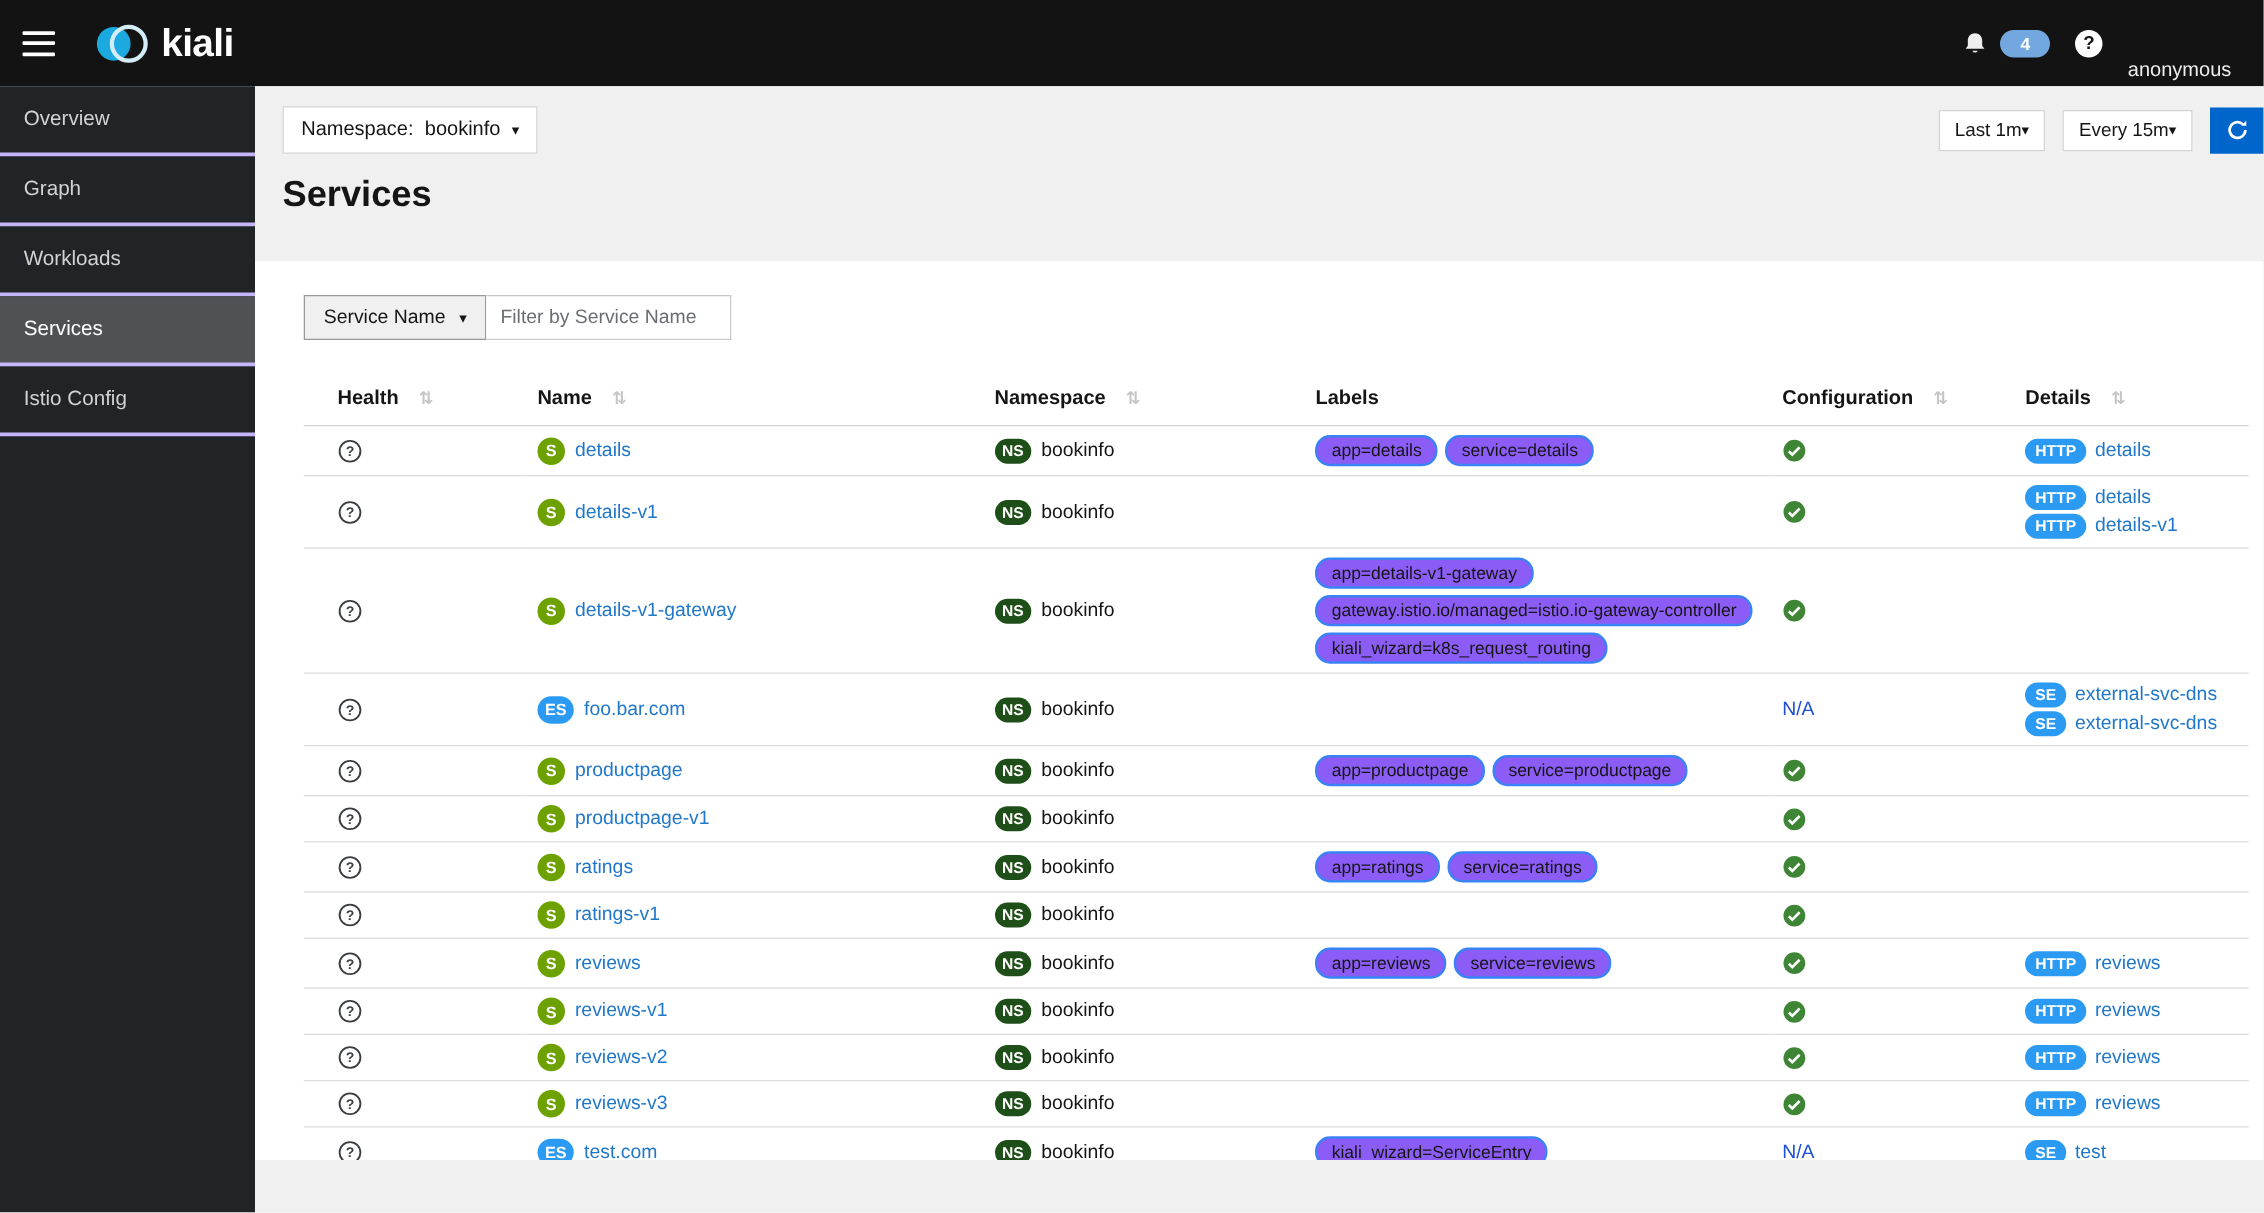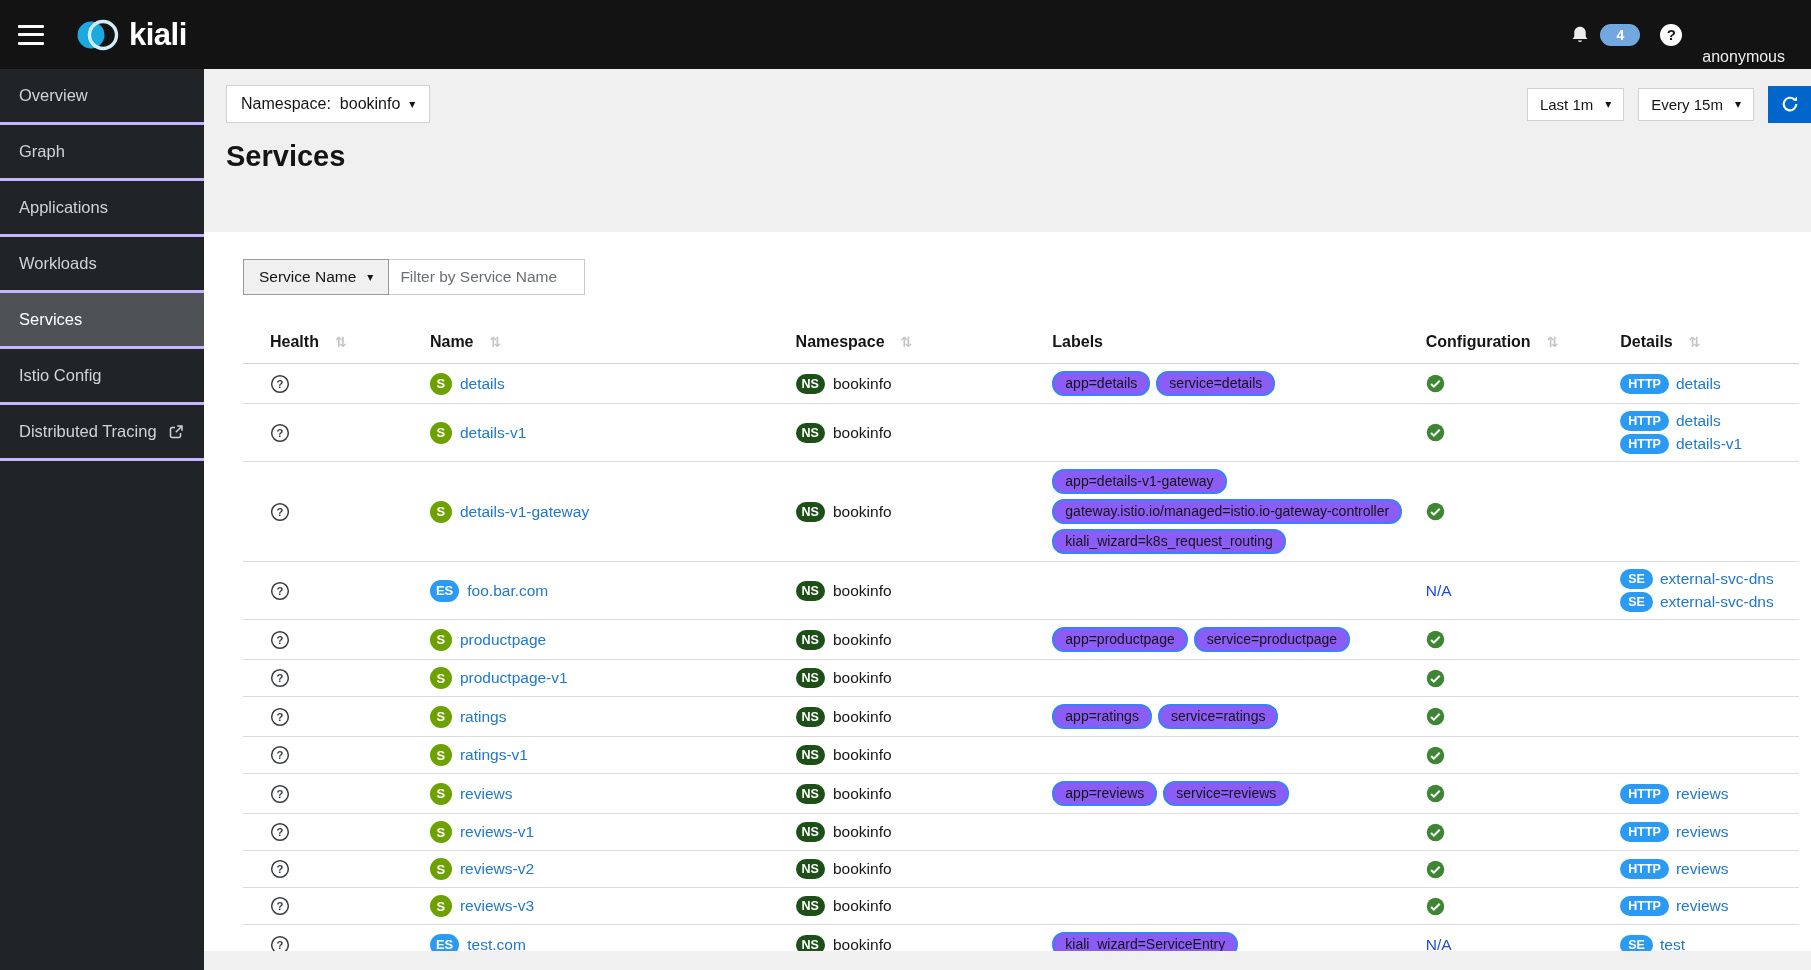--- a/index.html
+++ b/index.html
@@ -34,29 +34,29 @@
   .ext-icon { display:inline-flex; margin-left:4px; }
 
   
   .main { display:flex; flex-direction:column; background:#f0f0f0; overflow:hidden; }
   .top-toolbar { display:flex; align-items:center; padding:16px 0 0 22px; }
   .ns-select { background:#fff; border:1px solid #d2d2d2; padding:9px 14px; font-size:16px;
                display:flex; align-items:center; gap:9px; cursor:pointer; color:#151515;
                font-family:inherit; }
   .tb-right { margin-left:auto; display:flex; align-items:center; gap:14px; }
   .mini-select { background:#fff; border:1px solid #d2d2d2; padding:7px 12px; font-size:15px;
-                 display:flex; align-items:center; gap:12px; cursor:pointer; color:#151515;
+                 display:flex; align-items:center; gap:0; cursor:pointer; color:#151515;
                  font-family:inherit; }
   .caret { font-family:"DejaVu Sans", sans-serif; font-size:12px; color:#151515; }
   .refresh-btn { width:43px; height:37px; background:#0066cc; border:none; display:flex;
                  align-items:center; justify-content:center; cursor:pointer; }
 
   .page-title { font-size:29px; font-weight:700; color:#151515; margin:17px 0 0 22px; }
 
-  .card { background:#fff; margin-top:59px; height:719px; overflow:hidden;
+  .card { background:#fff; margin-top:36px; height:719px; overflow:hidden;
           padding:27px 12px 0 39px; }
 
   .filter-bar { display:flex; margin-bottom:26px; }
   .filter-type-btn { background:#f0f0f0; border:1px solid #9a9a9a; padding:8px 15px; font-size:15.5px;
                      display:flex; align-items:center; gap:11px; cursor:pointer; color:#151515;
                      font-family:inherit; }
   .filter-input { width:196px; border:1px solid #c9c9c9; border-left:none; padding:8px 11px;
                   font-size:15.5px; font-family:inherit; color:#151515; }
   .filter-input::placeholder { color:#6a6e73; }
 
@@ -123,40 +123,27 @@
   </header>
 
   <nav class="sidebar">
     <div class="nav-item">
       <span>Overview</span>
     </div>
     <div class="nav-item">
       <span>Graph</span>
     </div>
     <div class="nav-item">
-      <span>Applications</span>
-    </div>
-    <div class="nav-item">
       <span>Workloads</span>
     </div>
     <div class="nav-item active">
       <span>Services</span>
     </div>
     <div class="nav-item">
       <span>Istio Config</span>
-    </div>
-    <div class="nav-item">
-      <span>Distributed Tracing</span>
-      <span class="ext-icon">
-        <svg width="14" height="14" viewBox="0 0 14 14">
-          <path d="M6 2.5H3A1.5 1.5 0 0 0 1.5 4v7A1.5 1.5 0 0 0 3 12.5h7A1.5 1.5 0 0 0 11.5 11V8" fill="none" stroke="#d2d2d2" stroke-width="1.5"></path>
-          <path d="M8.2 1h4.8v4.8" fill="none" stroke="#d2d2d2" stroke-width="1.5"></path>
-          <path d="M12.8 1.2 6.8 7.2" stroke="#d2d2d2" stroke-width="1.5"></path>
-        </svg>
-      </span>
     </div>
   </nav>
 
   <main class="main">
     <div class="top-toolbar">
       <button class="ns-select">
         <span>Namespace:</span>
         <span>bookinfo</span>
         <span class="caret">▾</span>
       </button>

